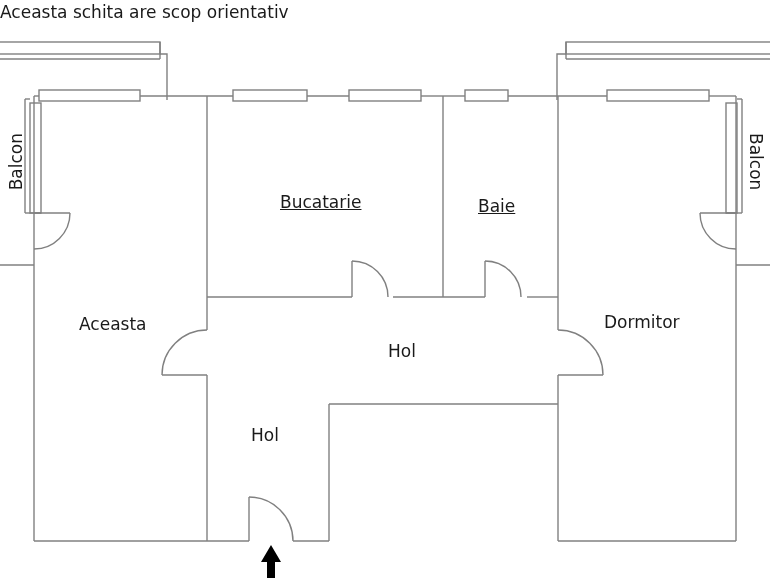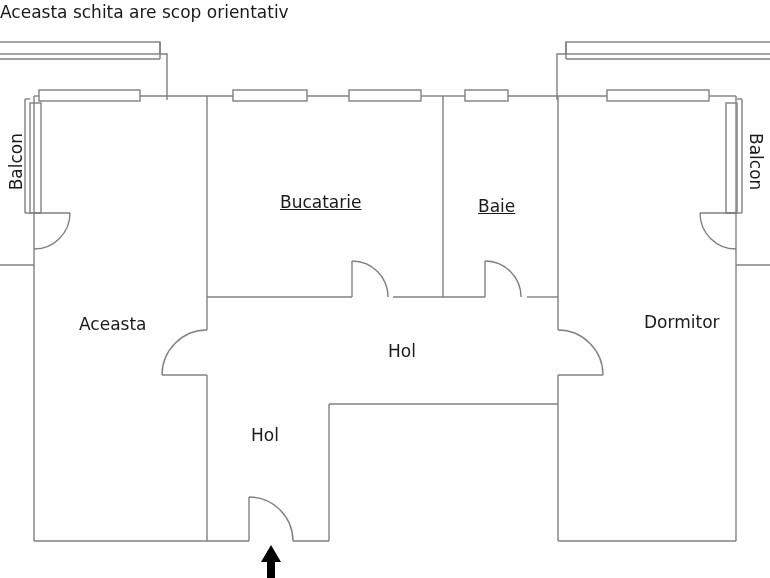--- a/index.html
+++ b/index.html
@@ -210,19 +210,19 @@
   <div class="room-label vertical-left" style="left:6px; top:133px;">Balcon</div>
 
   <div class="room-label vertical-right" style="left:746px; top:133px;">Balcon</div>
 
   <div class="room-label" style="left:79px; top:314px;">Aceasta</div>
 
   <div class="room-label" style="left:280px; top:192px;text-decoration:underline;">Bucatarie</div>
 
   <div class="room-label" style="left:478px; top:196px;text-decoration:underline;">Baie</div>
 
-  <div class="room-label" style="left:604px; top:312px;margin-left:40px;">Dormitor</div>
+  <div class="room-label" style="left:604px; top:312px;">Dormitor</div>
 
   <div class="room-label" style="left:388px; top:341px;">Hol</div>
 
   <div class="room-label" style="left:251px; top:425px;">Hol</div>
 
 </div>
 
 </body></html>

